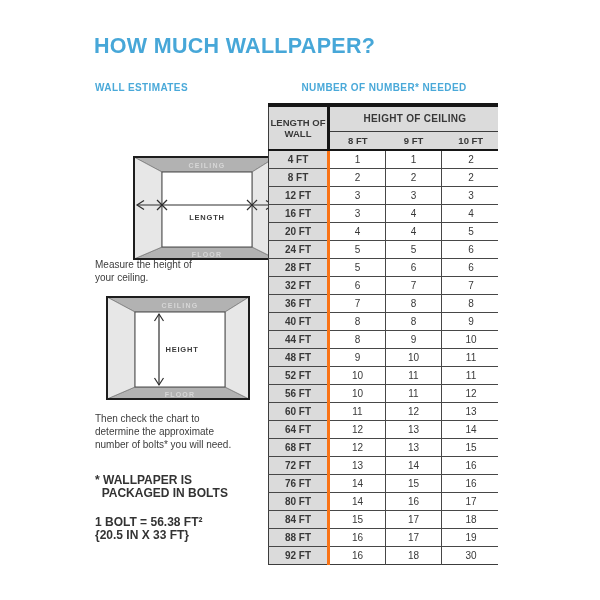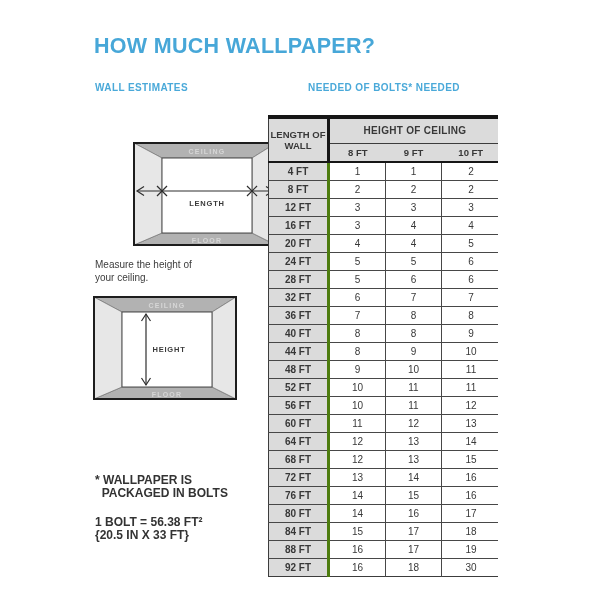--- a/index.html
+++ b/index.html
@@ -11,39 +11,39 @@
   .room-heading{left:95px;top:82px;}
   .bolts-heading{left:268px;top:82px;width:232px;text-align:center;}
   .para{left:95px;width:160px;font-size:10px;line-height:13px;color:#3d3d3d;white-space:pre-wrap;}
   .p1{top:104px;}
   .p2{top:258px;}
   .p3{top:412px;}
   .note{left:95px;width:160px;font-size:12px;line-height:12.6px;font-weight:bold;color:#333;white-space:pre-wrap;}
   .n1{top:474px;}
   .n2{top:508px;margin-top:8px;}
   .diagram{left:93px;}
-  .d1{top:142px;padding-left:40px;}
-  .d2{top:296px;}
+  .d1{top:156px;padding-left:40px;}
+  .d2{top:296px;margin-left:13px;}
   .diagram svg{display:block;}
   .diag-label{font-family:"Liberation Sans",sans-serif;}
   
-  .table-wrap{left:268px;top:115px;width:232px;}
+  .table-wrap{left:268px;top:103px;width:232px;}
   table.bolts{border-collapse:collapse;table-layout:fixed;width:232px;
               border-top:4px solid #161616;border-left:1px solid #3c3c3c;
               border-right:1px solid #3c3c3c;border-bottom:1px solid #3c3c3c;}
   table.bolts th,table.bolts td{padding:0;margin:0;text-align:center;vertical-align:middle;
               box-sizing:border-box;color:#383838;}
   th.rowhead{background:#dbdbdb;font-weight:bold;font-size:9.5px;line-height:11.5px;
               border-right:3px solid #161616;border-bottom:2px solid #161616;}
   th.group{background:#dbdbdb;font-weight:bold;font-size:10px;height:26px;
               border-bottom:1px solid #3c3c3c;letter-spacing:.3px;}
   th.colhead{background:#dbdbdb;font-weight:bold;font-size:9.5px;height:19px;
               border-bottom:2px solid #161616;}
   table.bolts tbody td{height:18px;border-top:1px solid #474747;font-size:10px;}
-  td.rowlabel{font-weight:bold;font-size:9.5px;border-right:3px solid #4d7c0f;
+  td.rowlabel{font-weight:bold;font-size:9.5px;border-right:3px solid #f97316;
               background-color:#dbdbdb;background-clip:content-box;padding:2px 0;}
   td.val + td.val{border-left:1px solid #474747;}
 </style>
 </head>
 <body>
 
 <div class="page">
 
   <h1 class="abs page-title">HOW MUCH WALLPAPER?</h1>
 
@@ -88,27 +88,30 @@
       <text x="74" y="100.5" text-anchor="middle" font-size="7" font-weight="bold" letter-spacing="1.2" fill="#d6d6d6" class="diag-label">FLOOR</text>
       <g stroke="#2e2e2e" stroke-width="1.2" fill="none">
         <line x1="53" y1="18" x2="53" y2="89"></line>
         <polyline points="48.5,25 53,18 57.5,25"></polyline>
         <polyline points="48.5,82 53,89 57.5,82"></polyline>
       </g>
       <text x="76" y="56" text-anchor="middle" font-size="7.5" font-weight="bold" letter-spacing="0.8" fill="#3a3a3a" class="diag-label">HEIGHT</text>
     </svg>
   </div>
 
+  <div class="abs para p3">Then check the chart to
+determine the approximate
+number of bolts* you will need.</div>
 
   <div class="abs note n1">* WALLPAPER IS
   PACKAGED IN BOLTS</div>
   <div class="abs note n2">1 BOLT = 56.38 FT²
 {20.5 IN X 33 FT}</div>
 
-  <div class="abs section-heading bolts-heading">NEEDED OF BOLTS* NEEDED</div>
+  <div class="abs section-heading bolts-heading">NUMBER OF NUMBER* NEEDED</div>
 
   <div class="abs table-wrap">
     <table class="bolts">
       <colgroup>
         <col style="width:60px">
           <col style="width:57px">
           <col style="width:56px">
           <col style="width:59px">
       </colgroup>
       <thead>

